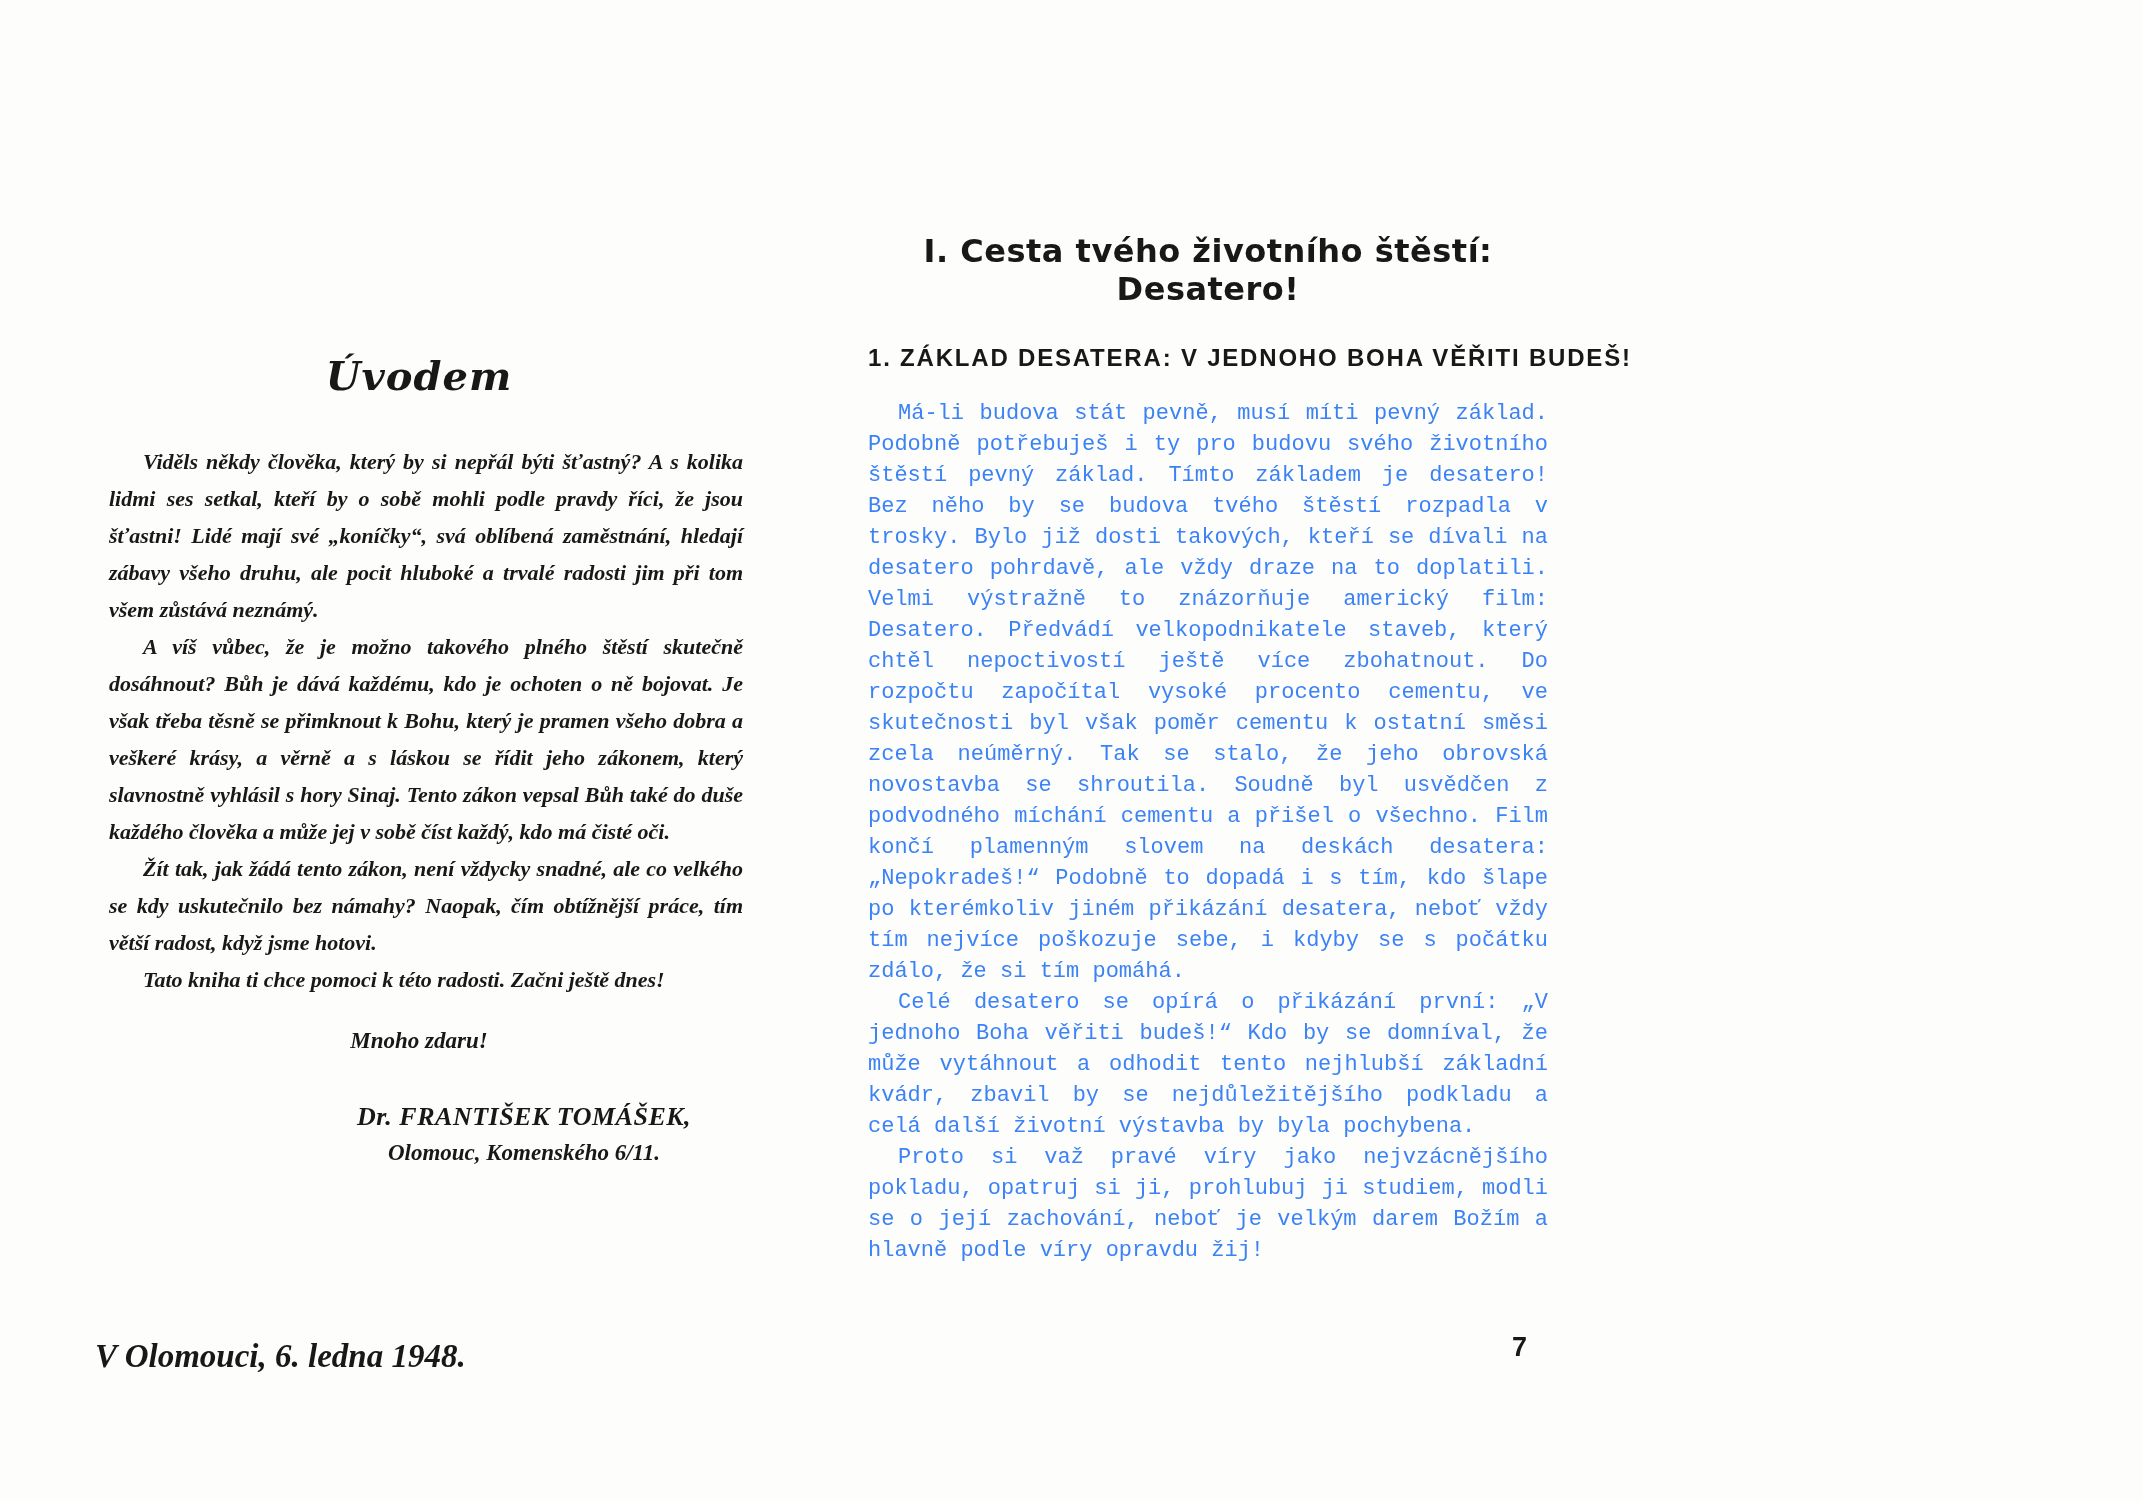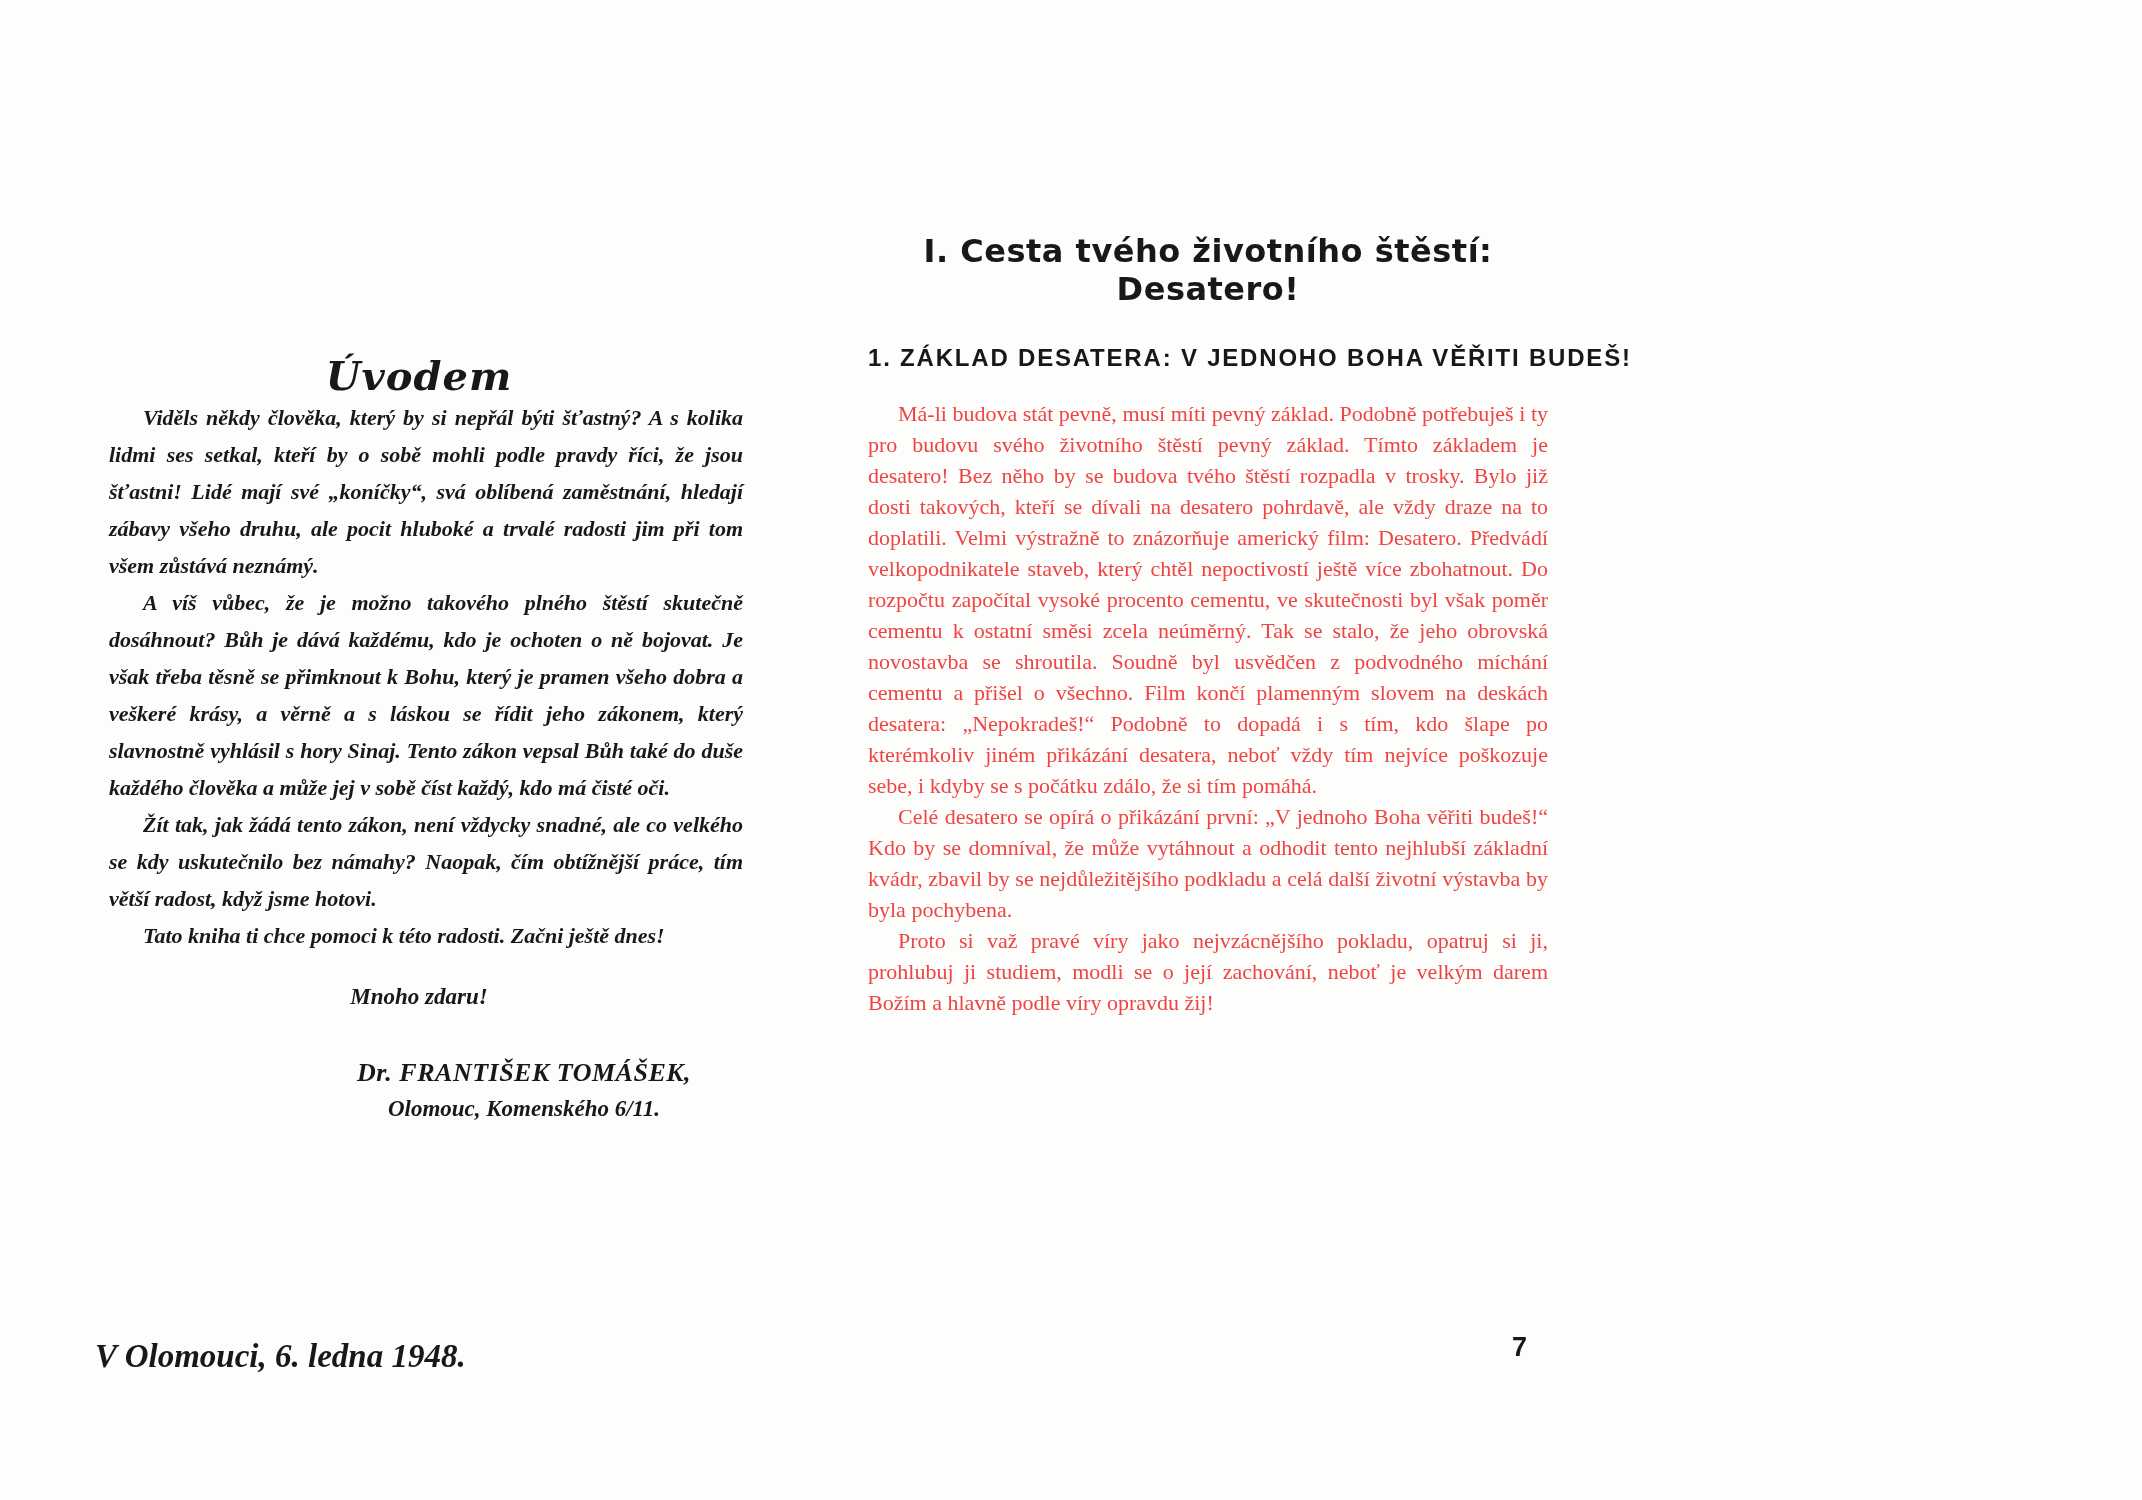--- a/index.html
+++ b/index.html
@@ -18,20 +18,21 @@
     left: 95px;
     top: 352px;
     width: 648px;
   }
   .intro-title {
     font-family: "DejaVu Serif", serif;
     font-style: italic;
     font-weight: bold;
     font-size: 40px;
     text-align: center;
+    margin-bottom: 44px;
     letter-spacing: 1px;
   }
   .page-left p.body-par {
     font-family: "Liberation Serif", serif;
     font-style: italic;
     font-weight: bold;
     font-size: 22px;
     line-height: 37px;
     text-align: justify;
     text-indent: 34px;
@@ -82,26 +83,26 @@
   }
   .section-title {
     font-family: "Liberation Sans", sans-serif;
     font-weight: bold;
     font-size: 24px;
     letter-spacing: 1.8px;
     margin-bottom: 26px;
     white-space: nowrap;
   }
   .page-right p.body-par {
-    font-family: Liberation Serif, serif;
+    font-family: Liberation Mono, monospace;
     font-size: 22px;
     line-height: 31px;
     text-align: justify;
     text-indent: 30px;
-    color: #ef4444;
+    color: #3b82f6;
   }
   .page-number {
     position: absolute;
     left: 1512px;
     top: 1332px;
     font-family: "Liberation Sans", sans-serif;
     font-weight: bold;
     font-size: 27px;
   }
 </style>

